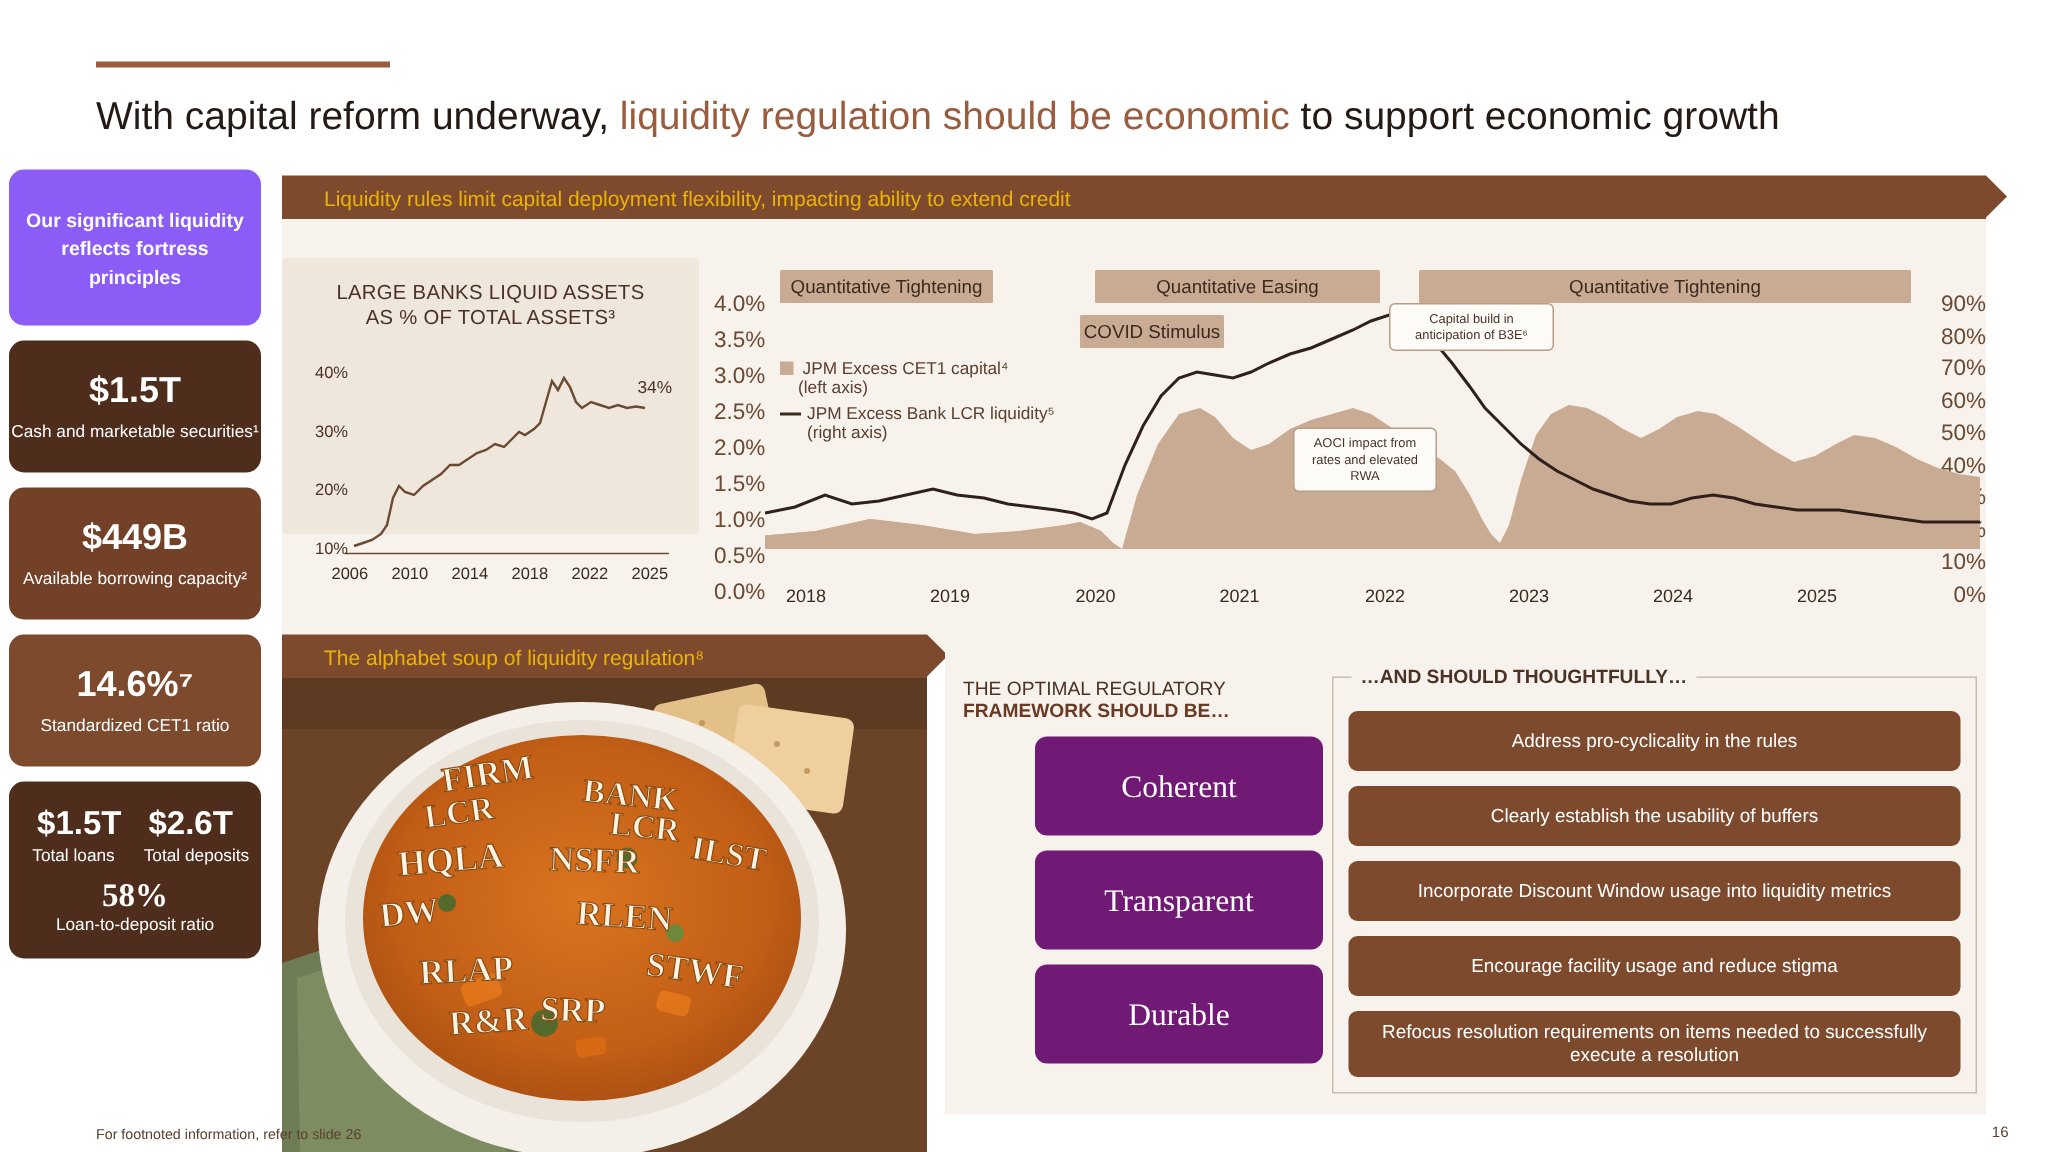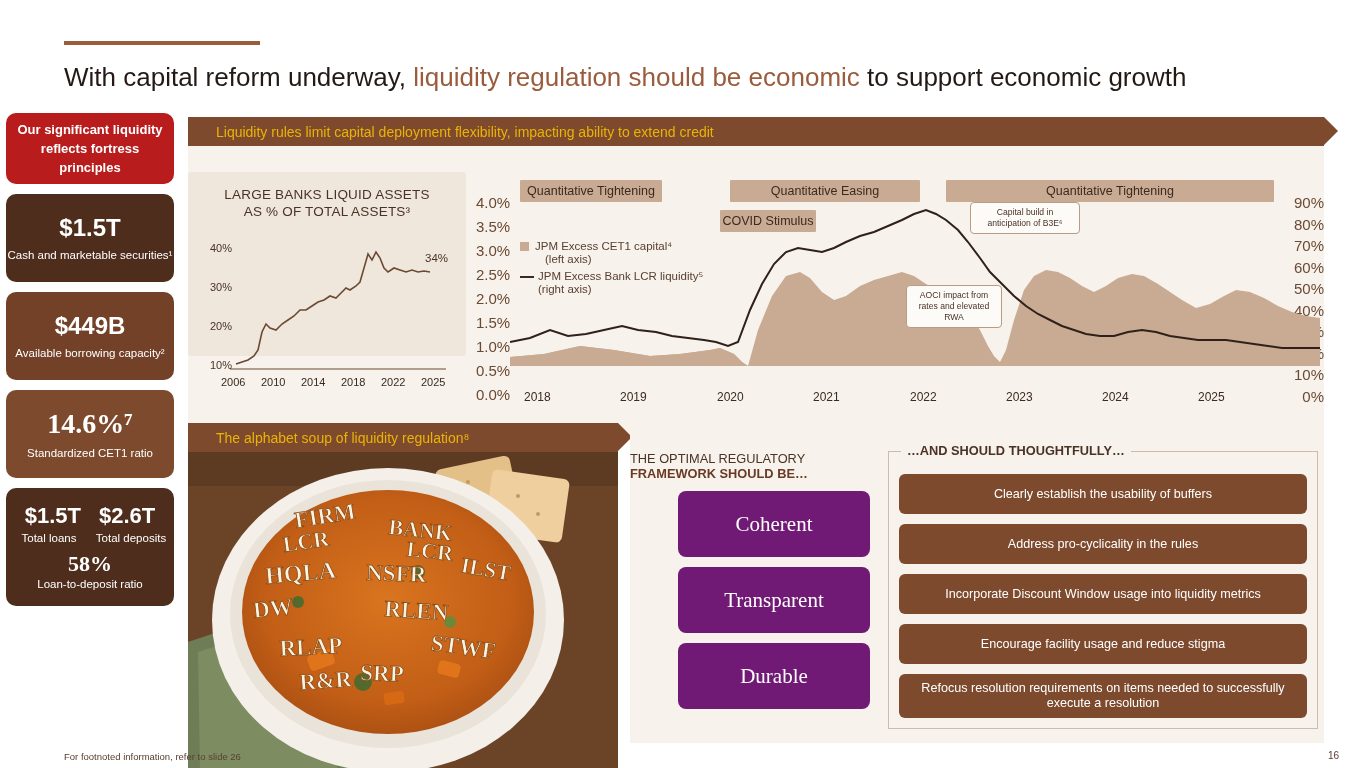--- a/index.html
+++ b/index.html
@@ -25,30 +25,30 @@
   .title .accent{color:#9a5c3c;}
 
   
   .rail{position:absolute;left:6px;top:113px;width:168px;}
   .kpi{
     border-radius:10px;margin-bottom:10px;color:#fff;text-align:center;
     display:flex;flex-direction:column;align-items:center;justify-content:center;
   }
   .kpi .big{font-weight:700;}
   .kpi .sub{font-size:11.5px;line-height:14px;}
-  .kpi-intro{height:71px;background:#b91c1c;}
+  .kpi-intro{height:104px;background:#8b5cf6;}
   .kpi-intro .sub{font-size:13px;line-height:19px;font-weight:700;padding:0 10px;}
   .kpi-1{height:88px;background:#4f2d1c;}
   .kpi-1 .big{font-size:24px;margin-bottom:6px;}
   .kpi-2{height:88px;background:#734028;}
   .kpi-2 .big{font-size:24px;margin-bottom:6px;}
   .kpi-3{height:88px;background:#6b3a24;}
   .kpi-3 .big{font-size:24px;margin-bottom:6px;}
   .kpi-4{height:88px;background:#7d4a2e;}
-  .kpi-4 .big{font-size:28px;margin-bottom:6px;font-family:Liberation Serif, serif;}
+  .kpi-4 .big{font-size:24px;margin-bottom:6px;font-family:Liberation Sans, sans-serif;}
   .kpi-5{height:118px;background:#4f2d1c;justify-content:center;}
   .kpi-5 .row{display:flex;gap:18px;align-items:baseline;justify-content:center;}
   .kpi-5 .big{font-size:22px;}
   .kpi-5 .row2{display:flex;gap:10px;justify-content:center;margin-top:2px;}
   .kpi-5 .row2 .sub{width:72px;}
   .kpi-5 .big2{font-size:22px;font-weight:700;font-family:"Liberation Serif",serif;margin-top:6px;}
 
   
   .banner{
     position:relative;background:#7d4a2e;color:#eab308;height:29px;
@@ -79,34 +79,34 @@
   .regbox{
     position:absolute;height:22px;background:#c9ab94;color:#3b2a20;font-size:12.5px;
     display:flex;align-items:center;justify-content:center;border-radius:1px;
   }
   .legend{position:absolute;font-size:11.5px;color:#5a4031;line-height:13px;}
   .legend .sw{display:inline-block;width:9px;height:9px;background:#c9ab94;margin-right:6px;vertical-align:middle;}
   .legend .ln{display:inline-block;width:14px;height:2px;background:#3b2a20;margin-right:4px;vertical-align:middle;}
 
   .callout{
     position:absolute;border:1px solid #b99c84;background:#fdfbf8;border-radius:4px;
-    font-size:8.6px;line-height:11px;color:#4a3326;padding:4px 6px;text-align:center;margin-left:44px;
+    font-size:8.6px;line-height:11px;color:#4a3326;padding:4px 6px;text-align:center;
   }
 
   .axis-l, .axis-r{position:absolute;font-size:15px;color:#6b4a33;}
   .axis-x{position:absolute;font-size:12px;color:#3b2a20;}
 
   
   .panel-soup{position:absolute;left:188px;top:423px;width:430px;}
   .soup-img{position:relative;width:430px;height:320px;overflow:hidden;background:#6b4427;}
 
   
   .panel-sun{position:absolute;left:630px;top:423px;width:694px;}
   .sun-body{background:#f7f2ec;height:320px;position:relative;padding:0;}
-  .col-left{position:absolute;left:0;top:28px;width:240px;}
+  .col-left{position:absolute;left:12px;top:28px;width:240px;}
   .col-left .hdr{font-size:12.8px;color:#6b3a24;font-weight:700;line-height:15px;}
   .col-left .hdr .l1{color:#4a3326;font-weight:400;}
   .pill{
     margin-top:10px;height:66px;border-radius:8px;background:#701a75;color:#fff;
     display:flex;align-items:center;justify-content:center;
     font-family:"Liberation Serif",serif;font-size:21px;margin-left:48px;
   }
   .col-right{position:absolute;left:258px;top:28px;right:6px;bottom:14px;border:1px solid #cbbcae;}
   .col-right .hdr{
     position:absolute;left:12px;top:-9px;background:#f7f2ec;padding:0 6px;
@@ -199,21 +199,21 @@
         </div>
         <div class="regbox" style="left:470px;top:8px;width:328px;">
           <span>Quantitative Tightening</span>
         </div>
         <div class="regbox" style="left:244px;top:38px;width:96px;">
           <span>COVID Stimulus</span>
         </div>
 
         <div class="legend" style="left:44px;top:68px;">
           <span class="sw"></span><span>JPM Excess CET1 capital⁴</span>
-          <div style="margin-left:25px">(left axis)</div>
+          <div style="margin-left:12px">(left axis)</div>
         </div>
         <div class="legend" style="left:44px;top:98px;">
           <span class="ln"></span><span>JPM Excess Bank LCR liquidity⁵</span>
           <div style="margin-left:18px">(right axis)</div>
         </div>
 
         <div class="axis-l" style="left:0px;top:22px;width:34px;text-align:right;">
           <div style="height:24px">4.0%</div>
           <div style="height:24px">3.5%</div>
           <div style="height:24px">3.0%</div>
@@ -352,24 +352,24 @@
           </div>
         <div class="pill">
             <span>Durable</span>
           </div>
       </div>
 
       <div class="col-right">
         <div class="hdr">…AND SHOULD THOUGHTFULLY…</div>
         <div style="padding-top:22px">
           <div class="bar">
+              <span>Address pro-cyclicality in the rules</span>
+            </div>
+          <div class="bar">
               <span>Clearly establish the usability of buffers</span>
-            </div>
-          <div class="bar">
-              <span>Address pro-cyclicality in the rules</span>
             </div>
           <div class="bar">
               <span>Incorporate Discount Window usage into liquidity metrics</span>
             </div>
           <div class="bar">
               <span>Encourage facility usage and reduce stigma</span>
             </div>
           <div class="bar" style="height:44px">
               <span>Refocus resolution requirements on items needed to successfully execute a resolution</span>
             </div>

